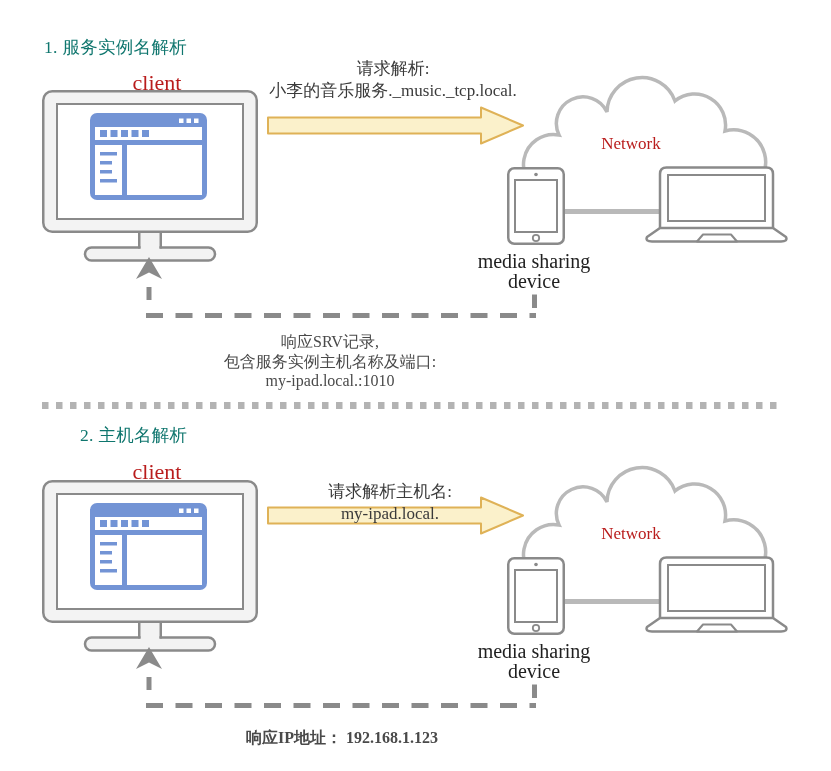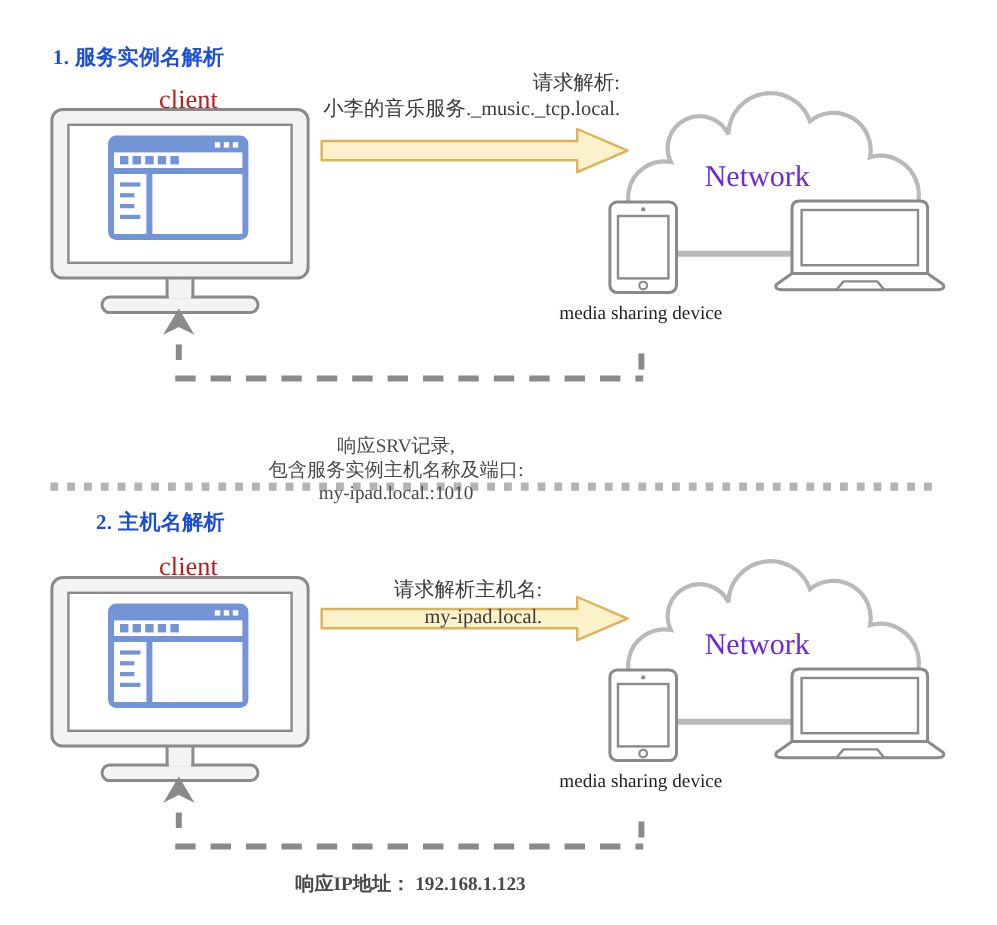--- a/index.html
+++ b/index.html
@@ -4,25 +4,25 @@
 <style>
   html,body{margin:0;padding:0;}
   body{
     width:831px;height:771px;position:relative;background:#ffffff;
     font-family:"Liberation Serif","DejaVu Serif",serif;
     overflow:hidden;
   }
   svg.stage{position:absolute;left:0;top:0;}
   .abs{position:absolute;}
   .cx{transform:translateX(-50%);}
-  .step-title{font-weight:bold;font-size:17.5px;color:#1d4ed8;letter-spacing:.3px;white-space:nowrap;}
+  .step-title{font-weight:normal;font-size:17.5px;color:#0f766e;letter-spacing:.3px;white-space:nowrap;}
   .client-label{font-size:22px;color:#b91c1c;white-space:nowrap;}
-  .network-label{font-size:25px;color:#6d28d9;white-space:nowrap;}
-  .media-label{font-size:16px;line-height:19.5px;color:#1f1f1f;text-align:center;width:150px;}
-  .request-note{font-size:17px;line-height:22px;color:#3a3a3a;text-align:right;white-space:pre-line;}
+  .network-label{font-size:17px;color:#b91c1c;white-space:nowrap;}
+  .media-label{font-size:20px;line-height:19.5px;color:#1f1f1f;text-align:center;width:150px;}
+  .request-note{font-size:17px;line-height:22px;color:#3a3a3a;text-align:center;white-space:pre-line;}
   .response-note{font-size:16px;line-height:19.5px;color:#4a4a4a;text-align:center;white-space:pre-line;}
 </style>
 </head>
 <body>
 
 <svg class="stage" width="831" height="771" viewBox="0 0 831 771">
   <defs>
 
     <g id="monitor">
 
@@ -94,21 +94,21 @@
 
   <path d="M42 405.5 H779" stroke="#b3b3b3" stroke-width="7" stroke-dasharray="6.5 7.5"></path>
 </svg>
 
 <div class="abs step-title" style="left:44px;top:35px;">1. 服务实例名解析</div>
 <div class="abs cx client-label" style="left:157px;top:70px;">client</div>
 <div class="abs cx request-note" style="left:393px;top:58px;">请求解析:
 小李的音乐服务._music._tcp.local.</div>
 <div class="abs cx network-label" style="left:631px;top:134px;">Network</div>
 <div class="abs cx media-label" style="left:534px;top:252px;">media sharing device</div>
-<div class="abs cx response-note" style="left:330px;top:332px;margin-top:31px;">响应SRV记录,
+<div class="abs cx response-note" style="left:330px;top:332px;">响应SRV记录,
 包含服务实例主机名称及端口:
 my-ipad.local.:1010</div>
 
 <div class="abs step-title" style="left:44px;top:423px;margin-left:36px;">2. 主机名解析</div>
 <div class="abs cx client-label" style="left:157px;top:459px;">client</div>
 <div class="abs cx request-note" style="left:390px;top:481px;">请求解析主机名:
 my-ipad.local.</div>
 <div class="abs cx network-label" style="left:631px;top:524px;">Network</div>
 <div class="abs cx media-label" style="left:534px;top:642px;">media sharing device</div>
 <div class="abs cx response-note" style="left:342px;top:728px;font-weight:bold;">响应IP地址： 192.168.1.123</div>

